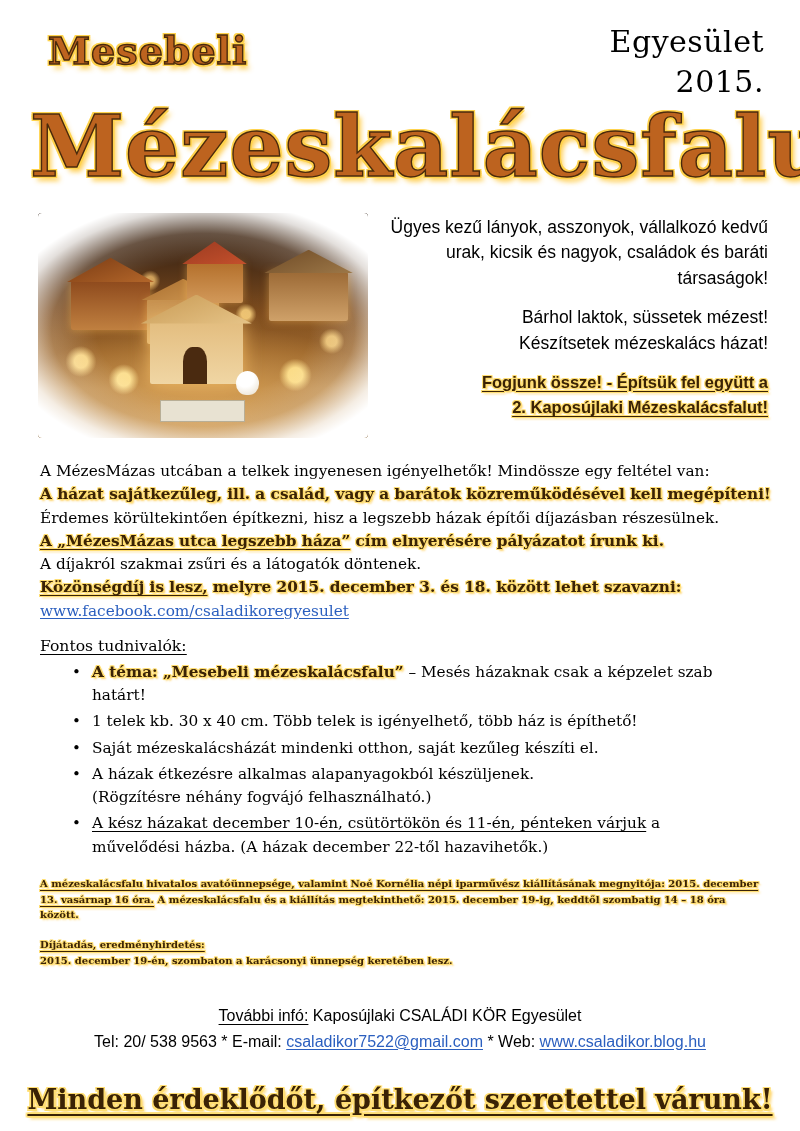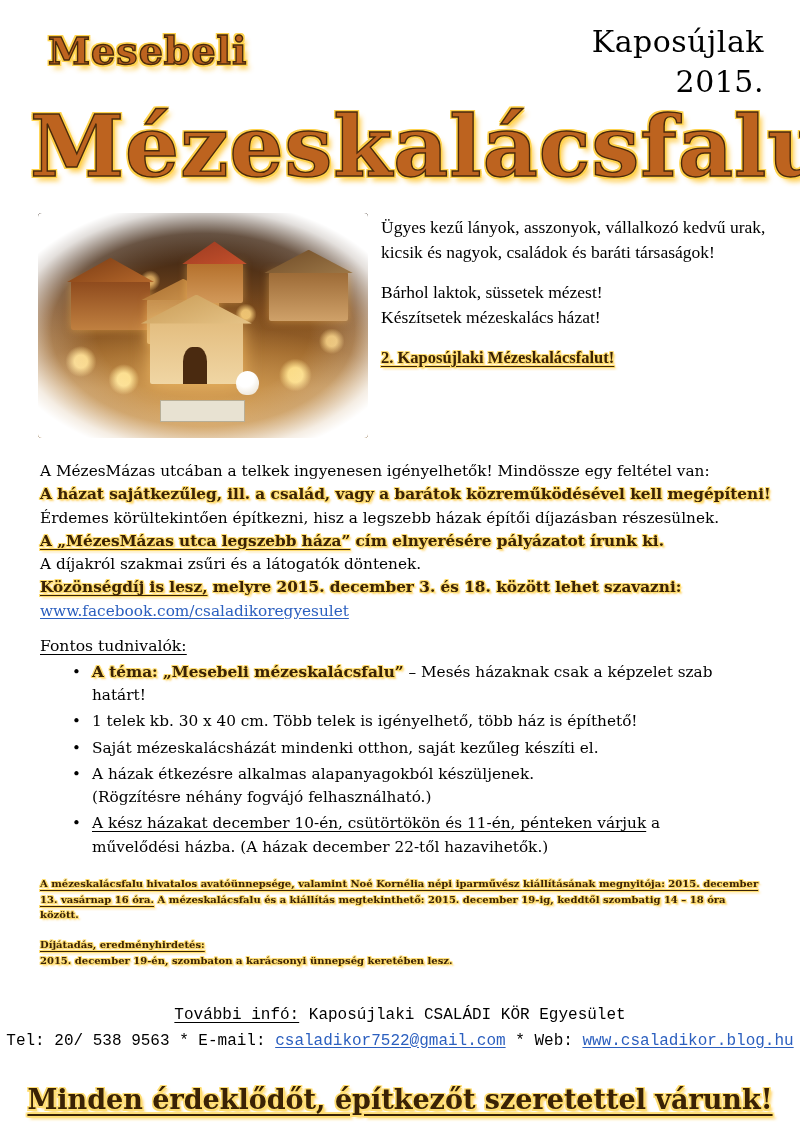--- a/index.html
+++ b/index.html
@@ -125,25 +125,25 @@
   .house-main:after { content:""; position:absolute; left:36%; top:42%; width:26%; height:58%;
              background: #4a2a10; border-radius: 40% 40% 0 0; }
   .snowman { position:absolute; left:60%; top:70%; width:7%; height:11%;
              background: radial-gradient(circle at 40% 30%, #fff 40%, #e6dcc8 100%);
              border-radius: 50% 50% 45% 45%; }
   .plaque { position:absolute; left:37%; top:83%; width:25%; height:9%;
              background: #e8e2d2; border:1px solid #b8ae96; }
 
   .intro {
     position: absolute;
-    left: 381px;
+    left: 372px;
     top: 10px;
     width: 396px;
-    text-align: left;
-    font-family: Liberation Serif, serif;
+    text-align: right;
+    font-family: Liberation Sans, sans-serif;
     color: #000;
   }
   .intro p { margin: 0 0 14px 0; font-size: 17.5px; line-height: 1.45; }
   .intro .cta { margin-top: 4px; }
   .cta-line {
     display: block;
     font-weight: 700;
     font-size: 16.5px;
     line-height: 1.55;
     color: #3a2205;
@@ -235,21 +235,21 @@
 
   
   .footer {
     position: absolute;
     left: 0;
     top: 1003px;
     width: 800px;
     text-align: center;
   }
   .foot-line {
-    font-family: Liberation Mono, monospace;
+    font-family: Liberation Sans, sans-serif;
     font-size: 16px;
     line-height: 1.6;
     color: #000;
     margin: 0;
   }
   .closing {
     position: absolute;
     left: 0;
     top: 1084px;
     width: 800px;
@@ -267,21 +267,21 @@
        3px 3px 3px rgba(255,205,80,0.9);
   }
 </style>
 </head>
 <body>
 
 <div class="header">
   <div class="title-main title-line1">Mesebeli</div>
   <div class="title-main title-line2">Mézeskalácsfalu</div>
   <div class="place-block">
-    <div>Kaposújlak</div>
+    <div>Egyesület</div>
     <div>2015.</div>
   </div>
 </div>
 
 <div class="mid">
 
   <div class="photo-wrap">
     <div class="photo">
       <div class="roof house-a"></div>
       <div class="roof house-b"></div>
@@ -293,20 +293,21 @@
     </div>
   </div>
 
   <div class="intro">
     <p>Ügyes kezű lányok, asszonyok, vállalkozó kedvű urak, kicsik és nagyok, családok és baráti társaságok!</p>
     <p>
       <span>Bárhol laktok, süssetek mézest!</span><br>
       <span>Készítsetek mézeskalács házat!</span>
     </p>
     <div class="cta">
+      <span class="cta-line">Fogjunk össze! - Építsük fel együtt a</span>
       <span class="cta-line">2. Kaposújlaki Mézeskalácsfalut!</span>
     </div>
   </div>
 </div>
 
 <div class="body-wrap">
 
   <p class="ln">A MézesMázas utcában a telkek ingyenesen igényelhetők! Mindössze egy feltétel van:</p>
 
   <p class="ln">

